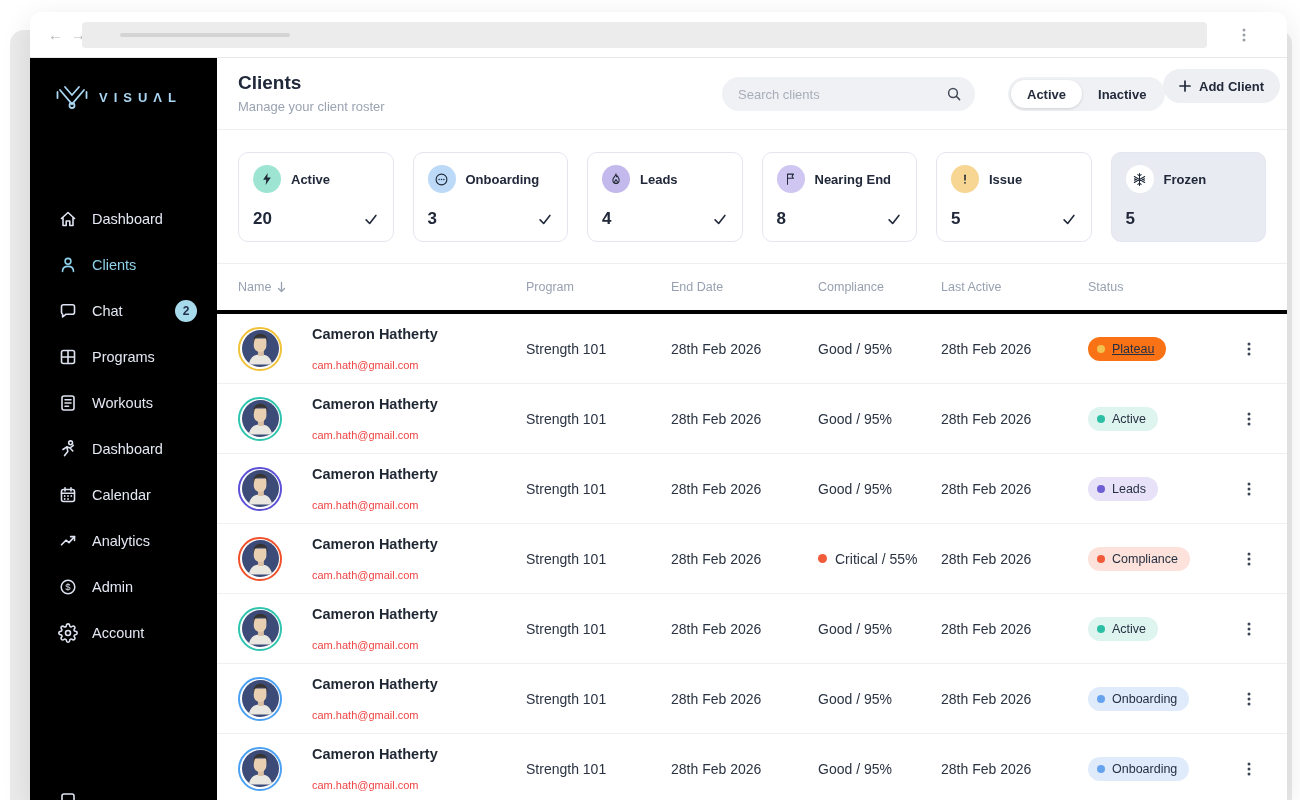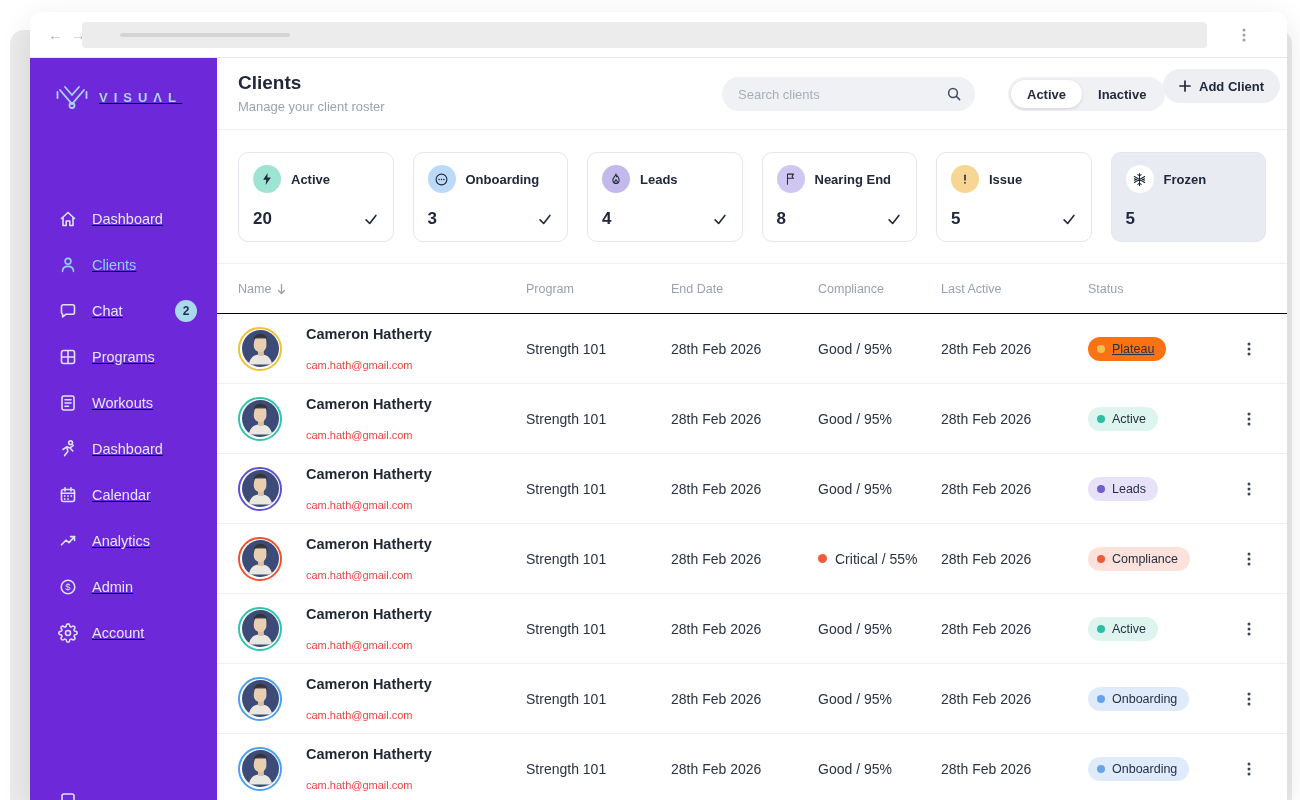--- a/index.html
+++ b/index.html
@@ -18,21 +18,21 @@
     display:flex; align-items:center; position:relative; }
   .nav-arrows { display:flex; gap:8px; margin-left:18px; color:#aeb3b9; font-size:15px; }
   .nav-arrows span { cursor:default; }
   .addr-bar { position:absolute; left:52px; top:10px; width:1125px; height:26px;
     background:#ececec; border-radius:4px; display:flex; align-items:center; }
   .url-line { margin-left:38px; width:170px; height:4px; border-radius:2px; background:#d4d4d4; }
   .chrome-kebab { position:absolute; right:36px; top:15px; }
 
   
   .app { display:flex; height:742px; }
-  .sidebar { width:187px; background:#6d28d9; flex-shrink:0; position:relative; overflow:hidden;text-decoration:underline; }
+  .sidebar { width:187px; background:#000000; flex-shrink:0; position:relative; overflow:hidden; }
   .logo { display:flex; align-items:center; gap:10px; padding:26px 0 0 25px; }
   .logo-text { color:#a9d6f2; font-size:13px; font-weight:700; letter-spacing:6px; }
   .nav { margin-top:86px; }
   .nav-item { height:46px; display:flex; align-items:center; gap:14px; padding-left:28px;
     color:#e4e8f3; font-size:14.5px; font-weight:500; cursor:pointer; position:relative; }
   .nav-item svg { stroke:#dde3f0; }
   .nav-item.active { color:#8fd2ec; }
   .nav-item.active svg { stroke:#8fd2ec; }
   .nav-badge { position:absolute; right:20px; width:22px; height:22px; border-radius:50%;
     background:#a7dbec; color:#22304f; font-size:12px; font-weight:700;
@@ -69,24 +69,24 @@
   .stat-top { display:flex; align-items:center; gap:10px; }
   .stat-icon { width:28px; height:28px; border-radius:50%; display:flex;
     align-items:center; justify-content:center; color:#1f2937; }
   .stat-label { font-size:13px; font-weight:600; color:#20283a; }
   .stat-bottom { display:flex; align-items:center; justify-content:space-between; }
   .stat-count { font-size:17px; font-weight:700; color:#20283a; }
 
   
   .grid-cols { display:grid; grid-template-columns:288px 145px 147px 123px 147px 150px 28px;
     align-items:center; }
-  .table-head { height:50px; padding:0 21px; border-bottom:1px solid #000000; }
+  .table-head { height:50px; padding:0 21px; border-bottom:4px solid #000000; }
   .th { font-size:12.5px; color:#98a1b0; display:flex; align-items:center; gap:5px; }
   .row { height:70px; padding:0 21px; border-bottom:1px solid #eef0f4; }
-  .name-cell { display:flex; align-items:center; gap:24px; }
+  .name-cell { display:flex; align-items:center; gap:30px; }
   .avatar { width:44px; height:44px; border-radius:50%; border:2.5px solid #ccc;
     padding:1.5px; background:#fff; flex-shrink:0; }
   .avatar-inner { width:100%; height:100%; border-radius:50%; background:#3d4b78; overflow:hidden; }
   .client-name { font-size:14.5px; font-weight:600; color:#1f2733; }
   .client-email { font-size:11px; color:#ef4444; margin-top:17px; }
   .cell { font-size:14px; color:#2a3342; }
   .comp-cell { display:flex; align-items:center; gap:8px; }
   .crit-dot { width:9px; height:9px; border-radius:50%; }
   .status-pill { display:inline-flex; align-items:center; gap:7px; padding:5px 12px 5px 9px;
     border-radius:13px; font-size:12.5px; font-weight:500; color:#273043; }

